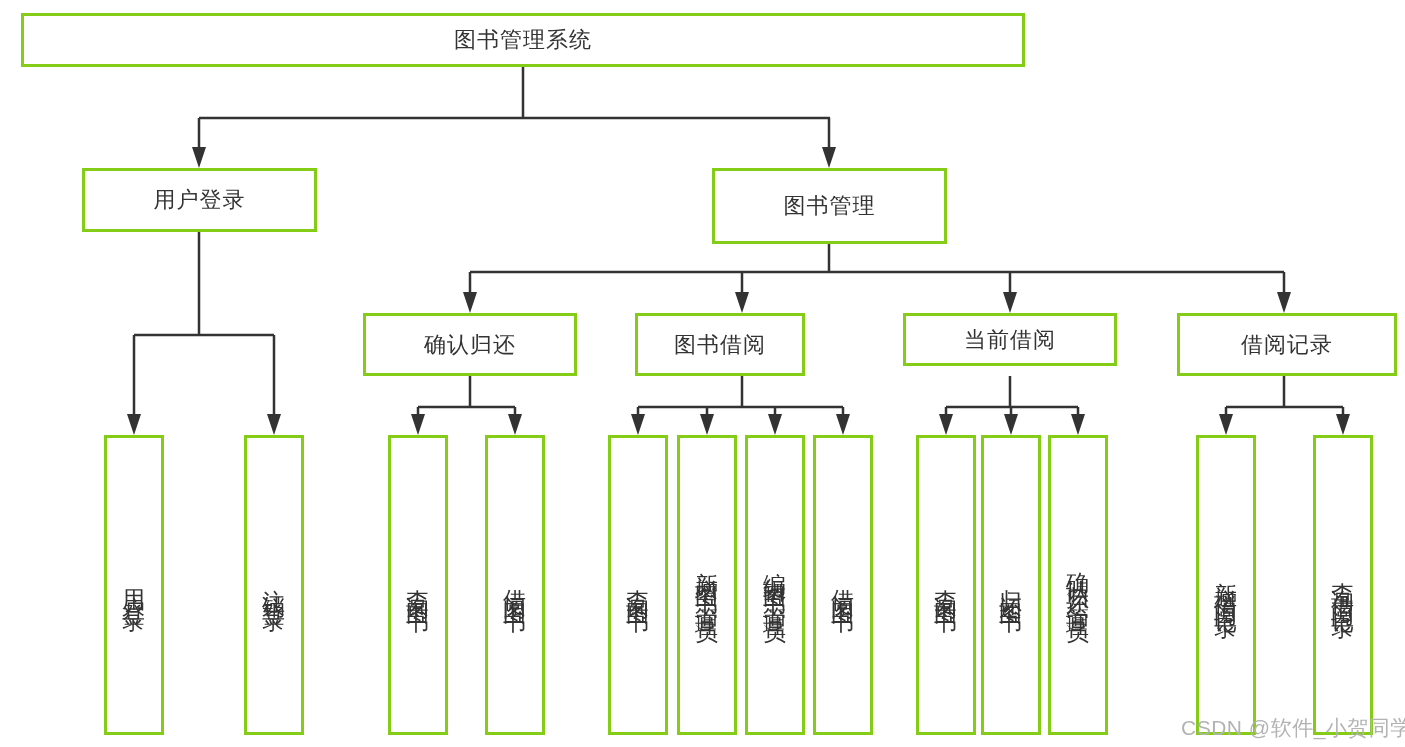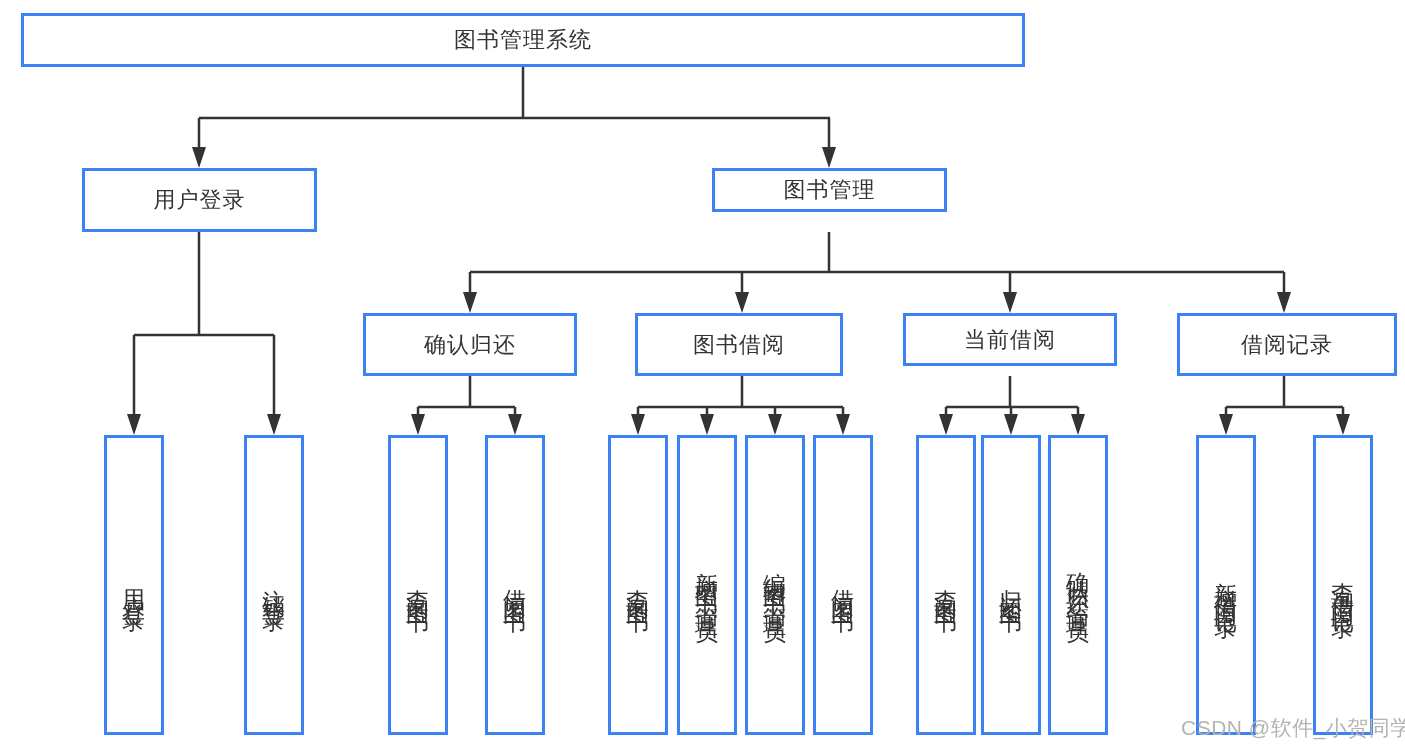--- a/index.html
+++ b/index.html
@@ -9,21 +9,21 @@
     background:#ffffff;
     font-family:"Liberation Sans", sans-serif;
     color:#333333;
     overflow:hidden;
   }
   .connectors{position:absolute;left:0;top:0;z-index:0;}
   .node{
     position:absolute;
     box-sizing:border-box;
     background:#ffffff;
-    border:3px solid #3b82f6;
+    border:3px solid #84cc16;
     display:flex;
     align-items:center;
     justify-content:center;
     z-index:1;
     font-size:22px;
     letter-spacing:1px;
     color:#333333;
     white-space:nowrap;
   }
   .root{left:21px;top:13px;width:1004px;height:54px;}
@@ -69,24 +69,24 @@
          M631 414 L645 414 L638 435 Z  M700 414 L714 414 L707 435 Z
          M768 414 L782 414 L775 435 Z  M836 414 L850 414 L843 435 Z
          M939 414 L953 414 L946 435 Z  M1004 414 L1018 414 L1011 435 Z
          M1071 414 L1085 414 L1078 435 Z  M1219 414 L1233 414 L1226 435 Z
          M1336 414 L1350 414 L1343 435 Z"></path>
   </svg>
 
   <div class="node root">图书管理系统</div>
 
   <div class="node" style="left:82px;top:168px;width:235px;height:64px">用户登录</div>
-  <div class="node" style="left:712px;top:168px;width:235px;height:44px">图书管理</div>
+  <div class="node" style="left:712px;top:168px;width:235px;height:76px">图书管理</div>
 
   <div class="node" style="left:363px;top:313px;width:214px;height:63px">确认归还</div>
-  <div class="node" style="left:635px;top:313px;width:208px;height:63px">图书借阅</div>
+  <div class="node" style="left:635px;top:313px;width:170px;height:63px">图书借阅</div>
   <div class="node" style="left:903px;top:313px;width:214px;height:53px">当前借阅</div>
   <div class="node" style="left:1177px;top:313px;width:220px;height:63px">借阅记录</div>
 
   <div class="node leaf" style="left:104px">用户登录</div>
   <div class="node leaf" style="left:244px">注销登录</div>
 
   <div class="node leaf" style="left:388px">查询图书</div>
   <div class="node leaf" style="left:485px">借阅图书</div>
 
   <div class="node leaf" style="left:608px">查询图书</div>

